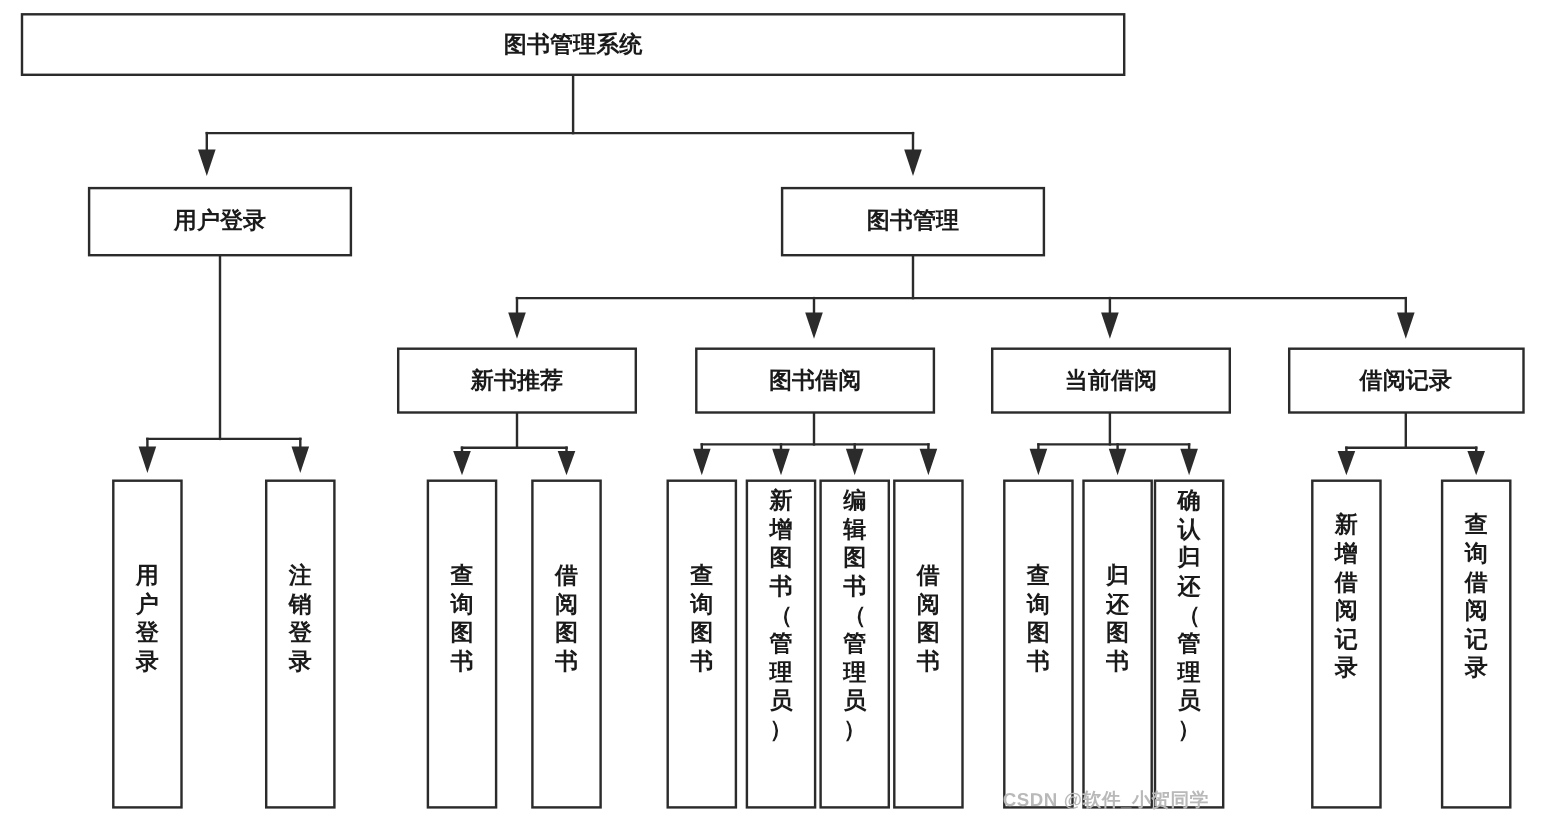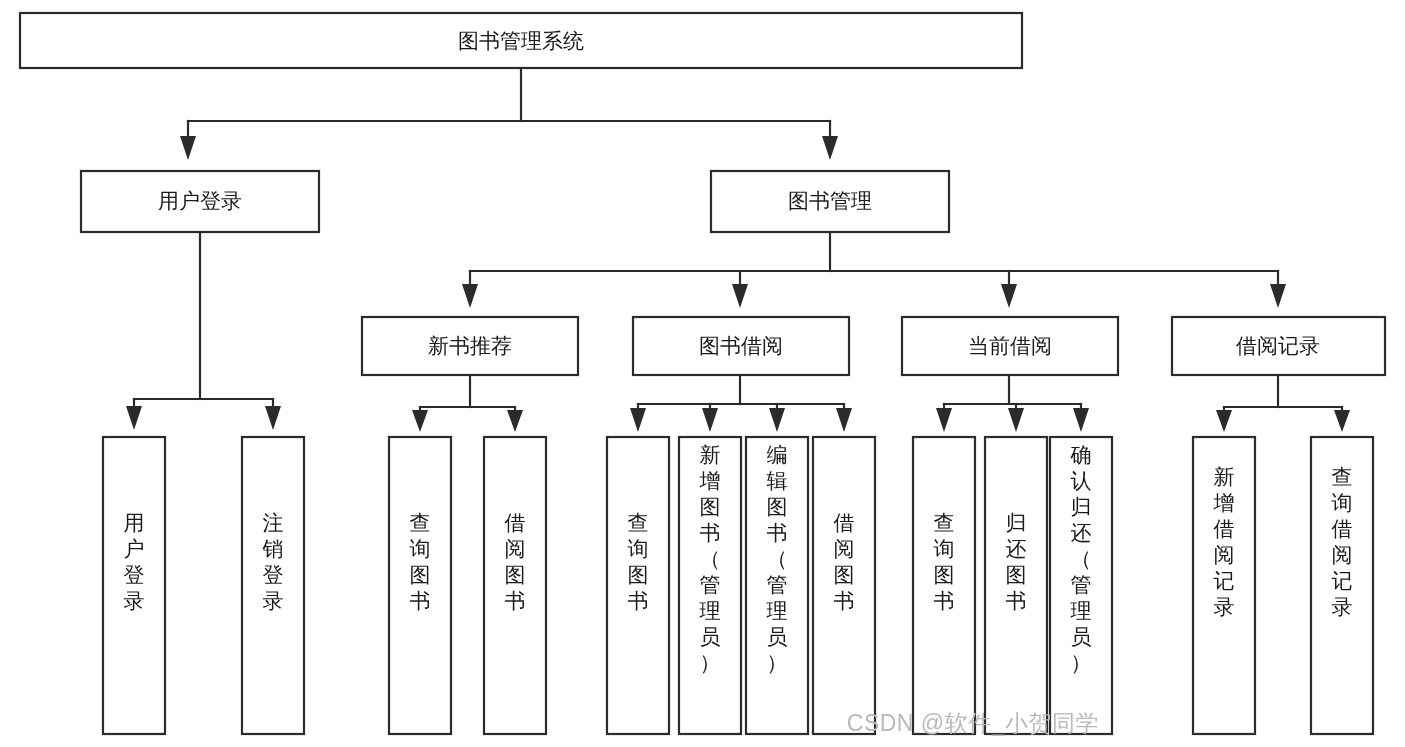--- a/index.html
+++ b/index.html
@@ -11,20 +11,21 @@
     width: 1405px;
     height: 747px;
     font-family: "Liberation Sans", "DejaVu Sans", sans-serif;
     overflow: hidden;
     position: relative;
   }
   #diagram-root {
     position: relative;
     width: 1111px;
     height: 747px;
+    font-weight: bold;
   }
   svg.chart-svg {
     position: absolute;
     top: 0;
     left: 0;
     width: 1405px;
     height: 747px;
   }
   .node-box {
     fill: #ffffff;
@@ -52,21 +53,21 @@
   }
   .arrow-head {
     fill: #2b2b2b;
     stroke: none;
   }
   .watermark-text {
     position: absolute;
     right: 12px;
     bottom: 8px;
     font-family: "Liberation Sans", "DejaVu Sans", sans-serif;
-    font-size: 23px;
+    font-size: 17px;
     color: #b9b9b9;
     letter-spacing: 0.5px;
     white-space: nowrap;
     user-select: none;
   }
 </style>
 </head>
 <body>
 
 <div id="diagram-root">

